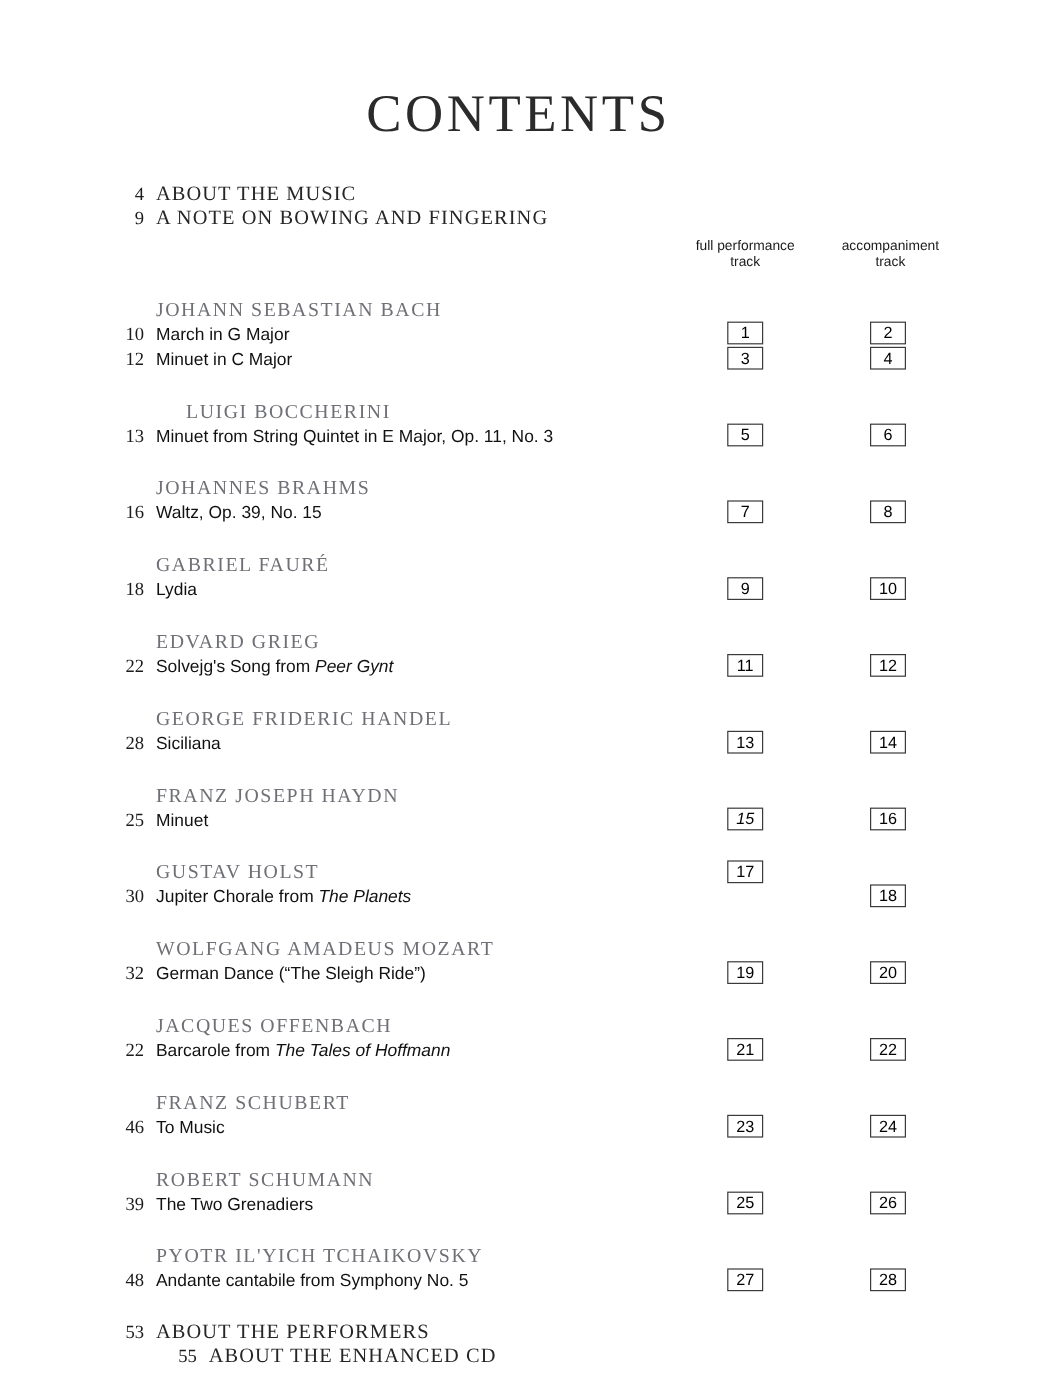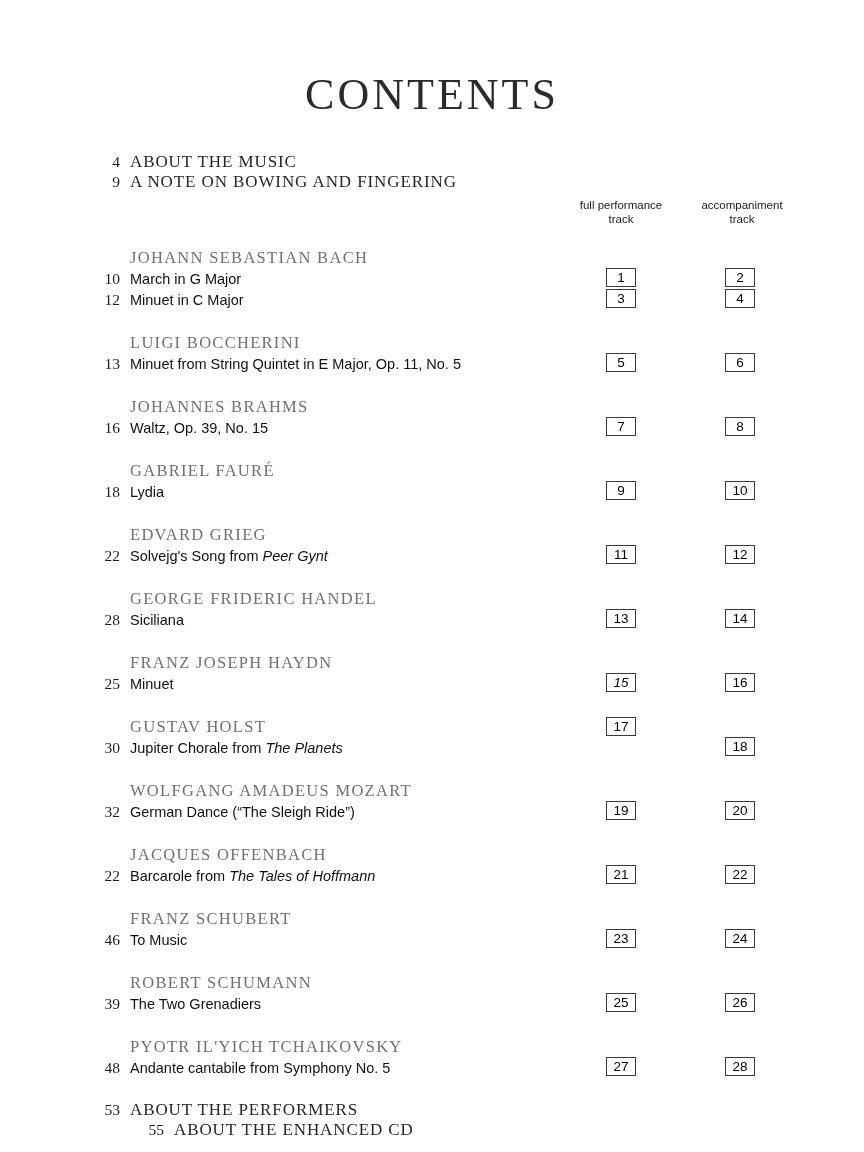--- a/index.html
+++ b/index.html
@@ -145,27 +145,27 @@
       </div>
       <div class="row" style="height: 21px;">
         <div class="pg">10</div>
         <div class="piece">March in G Major</div>
       </div>
       <div class="row" style="height: 21px;">
         <div class="pg">12</div>
         <div class="piece">Minuet in C Major</div>
       </div>
       <div style="height: 21px;"></div>
-      <div class="row" style="height: 22px;">
+      <div class="row" style="height: 22px; margin-left: 25px;">
         <div class="pg"></div>
         <div class="composer">LUIGI BOCCHERINI</div>
       </div>
       <div class="row" style="height: 21px;">
         <div class="pg">13</div>
-        <div class="piece">Minuet from String Quintet in E Major, Op. 11, No. 5</div>
+        <div class="piece">Minuet from String Quintet in E Major, Op. 11, No. 3</div>
       </div>
       <div style="height: 21px;"></div>
       <div class="row" style="height: 22px;">
         <div class="pg"></div>
         <div class="composer">JOHANNES BRAHMS</div>
       </div>
       <div class="row" style="height: 21px;">
         <div class="pg">16</div>
         <div class="piece">Waltz, Op. 39, No. 15</div>
       </div>

